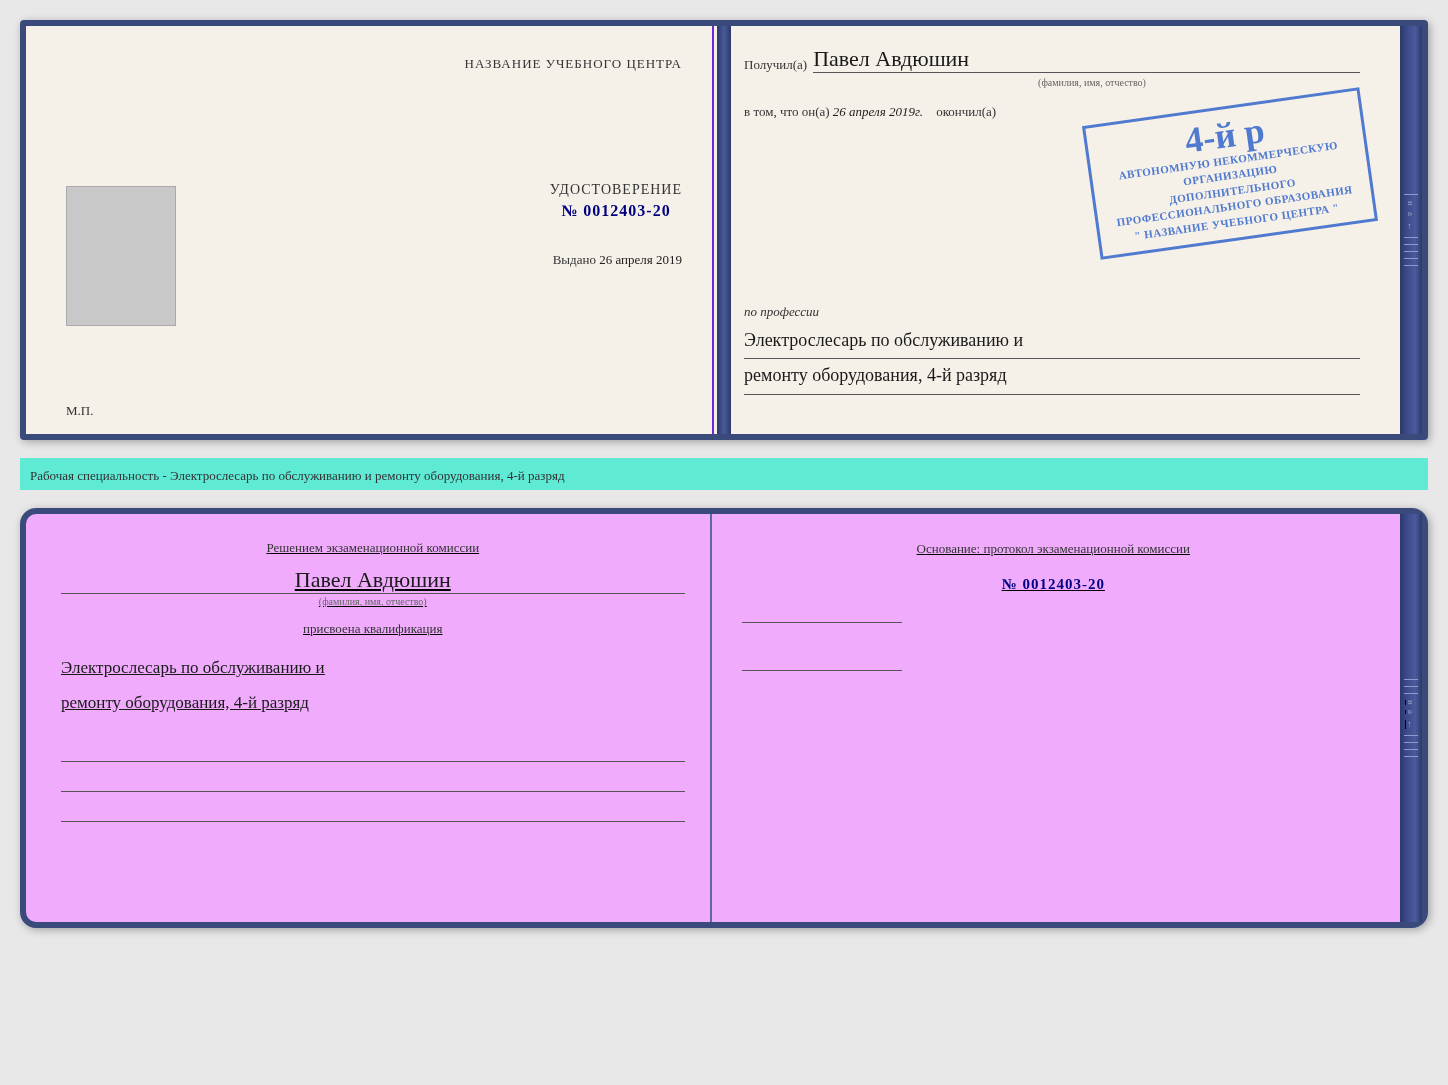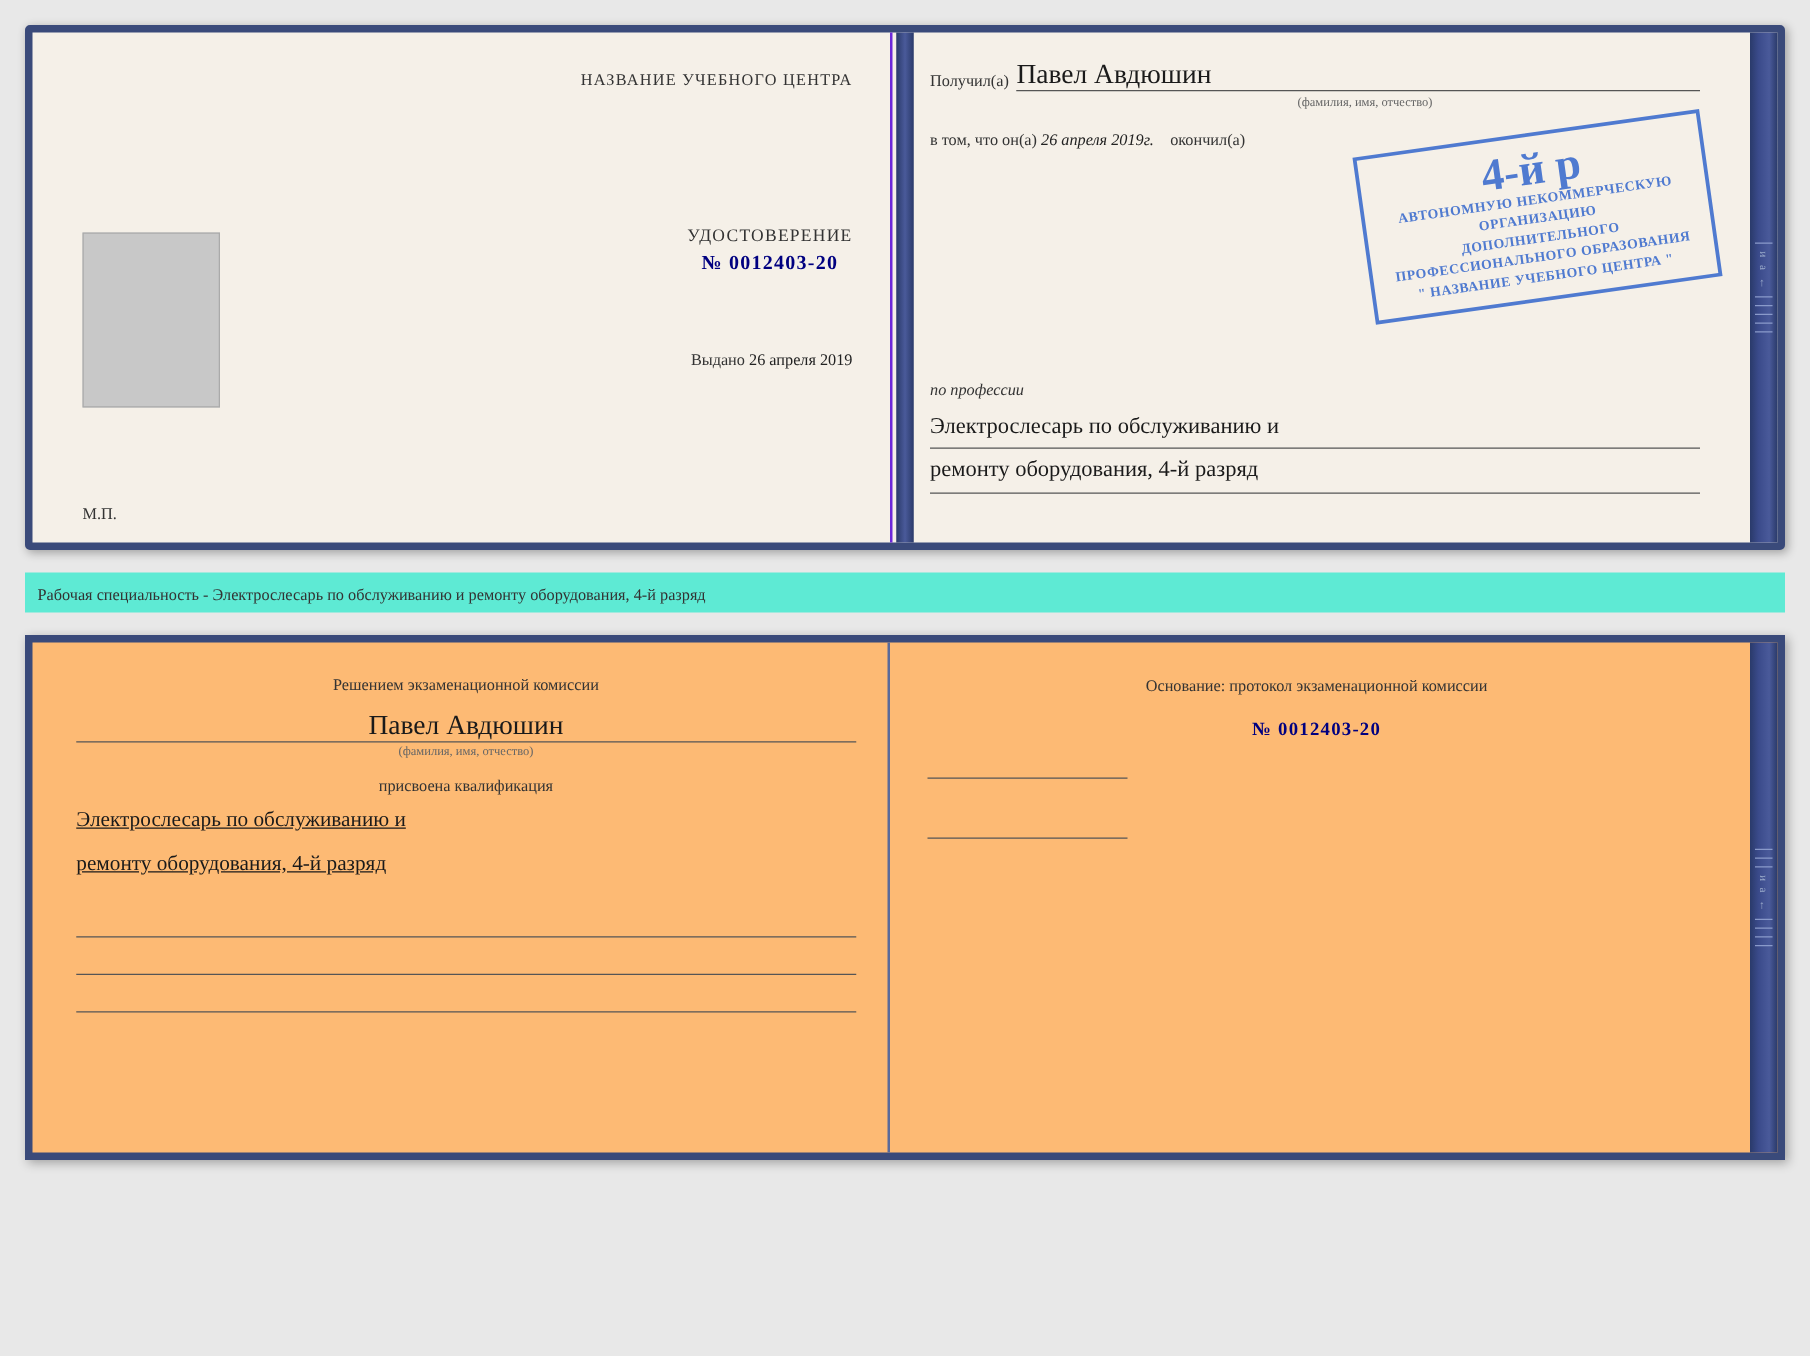--- a/index.html
+++ b/index.html
@@ -92,21 +92,21 @@
     }
 
     .udostoverenie-number {
       font-size: 16px;
       color: #000080;
       font-weight: bold;
       letter-spacing: 1px;
     }
 
     .vydano-line {
-      margin-top: 60px;
+      margin-top: 32px;
       font-size: 13px;
       color: #333;
       text-align: center;
     }
 
     .vydano-date {
       font-size: 13px;
       color: #222;
     }
 
@@ -226,26 +226,27 @@
     .separator-text {
       font-size: 13px;
       color: #333;
       padding: 10px 0 6px 10px;
       background: #5eead4;
     }
 
     
     .document-bottom {
       display: flex;
-      background: #fdba74;
+      background: #f0abfc;
       border: 6px solid #3a4a7a;
-      border-radius: 0;
+      border-radius: 16px;
       min-height: 420px;
       position: relative;
       box-shadow: 2px 2px 8px rgba(0,0,0,0.3);
+      text-decoration: underline;
     }
 
     .doc-bottom-left {
       flex: 1;
       padding: 25px 25px 20px 35px;
       border-right: 2px solid #5a6a9a;
     }
 
     .doc-bottom-right {
       flex: 1;
@@ -274,21 +275,21 @@
       font-size: 10px;
       color: #666;
       text-align: center;
       margin-bottom: 14px;
     }
 
     .prisvoena-text {
       font-size: 13px;
       color: #333;
       text-align: center;
-      margin-bottom: 4px;
+      margin-bottom: 16px;
     }
 
     .handwritten-qual {
       font-family: 'Segoe Script', 'Brush Script MT', cursive;
       font-size: 17px;
       color: #1a1a1a;
       text-decoration: underline;
       line-height: 1.8;
       display: block;
       margin-bottom: 4px;

